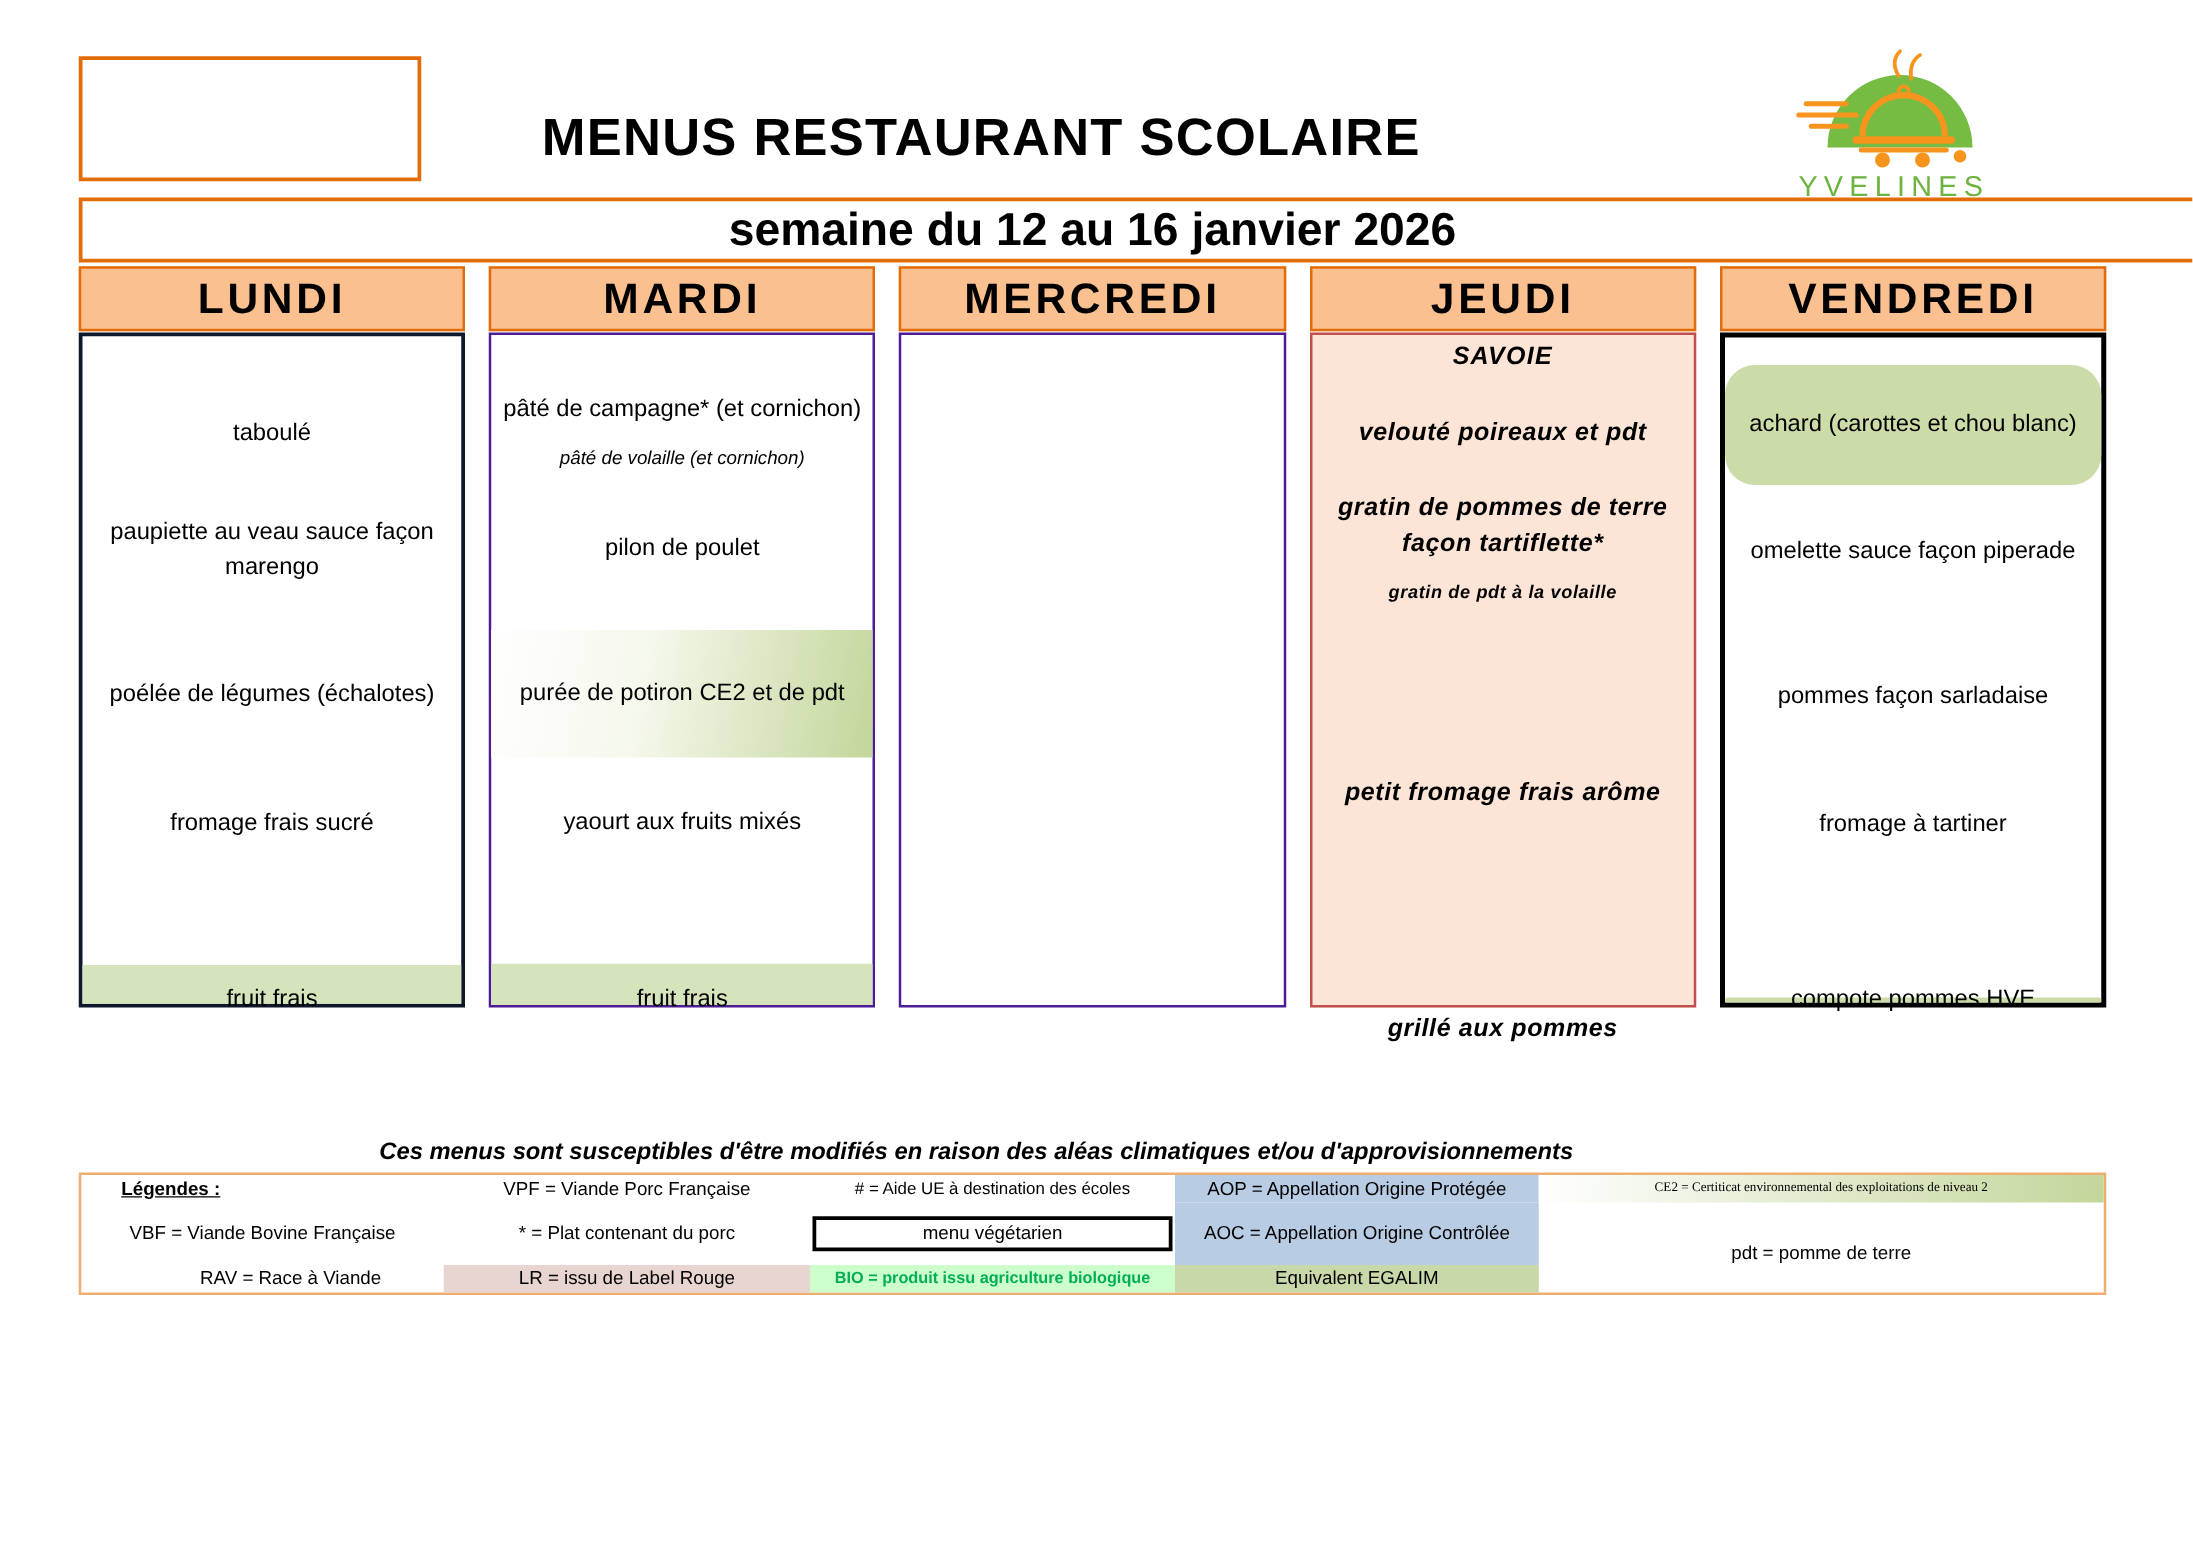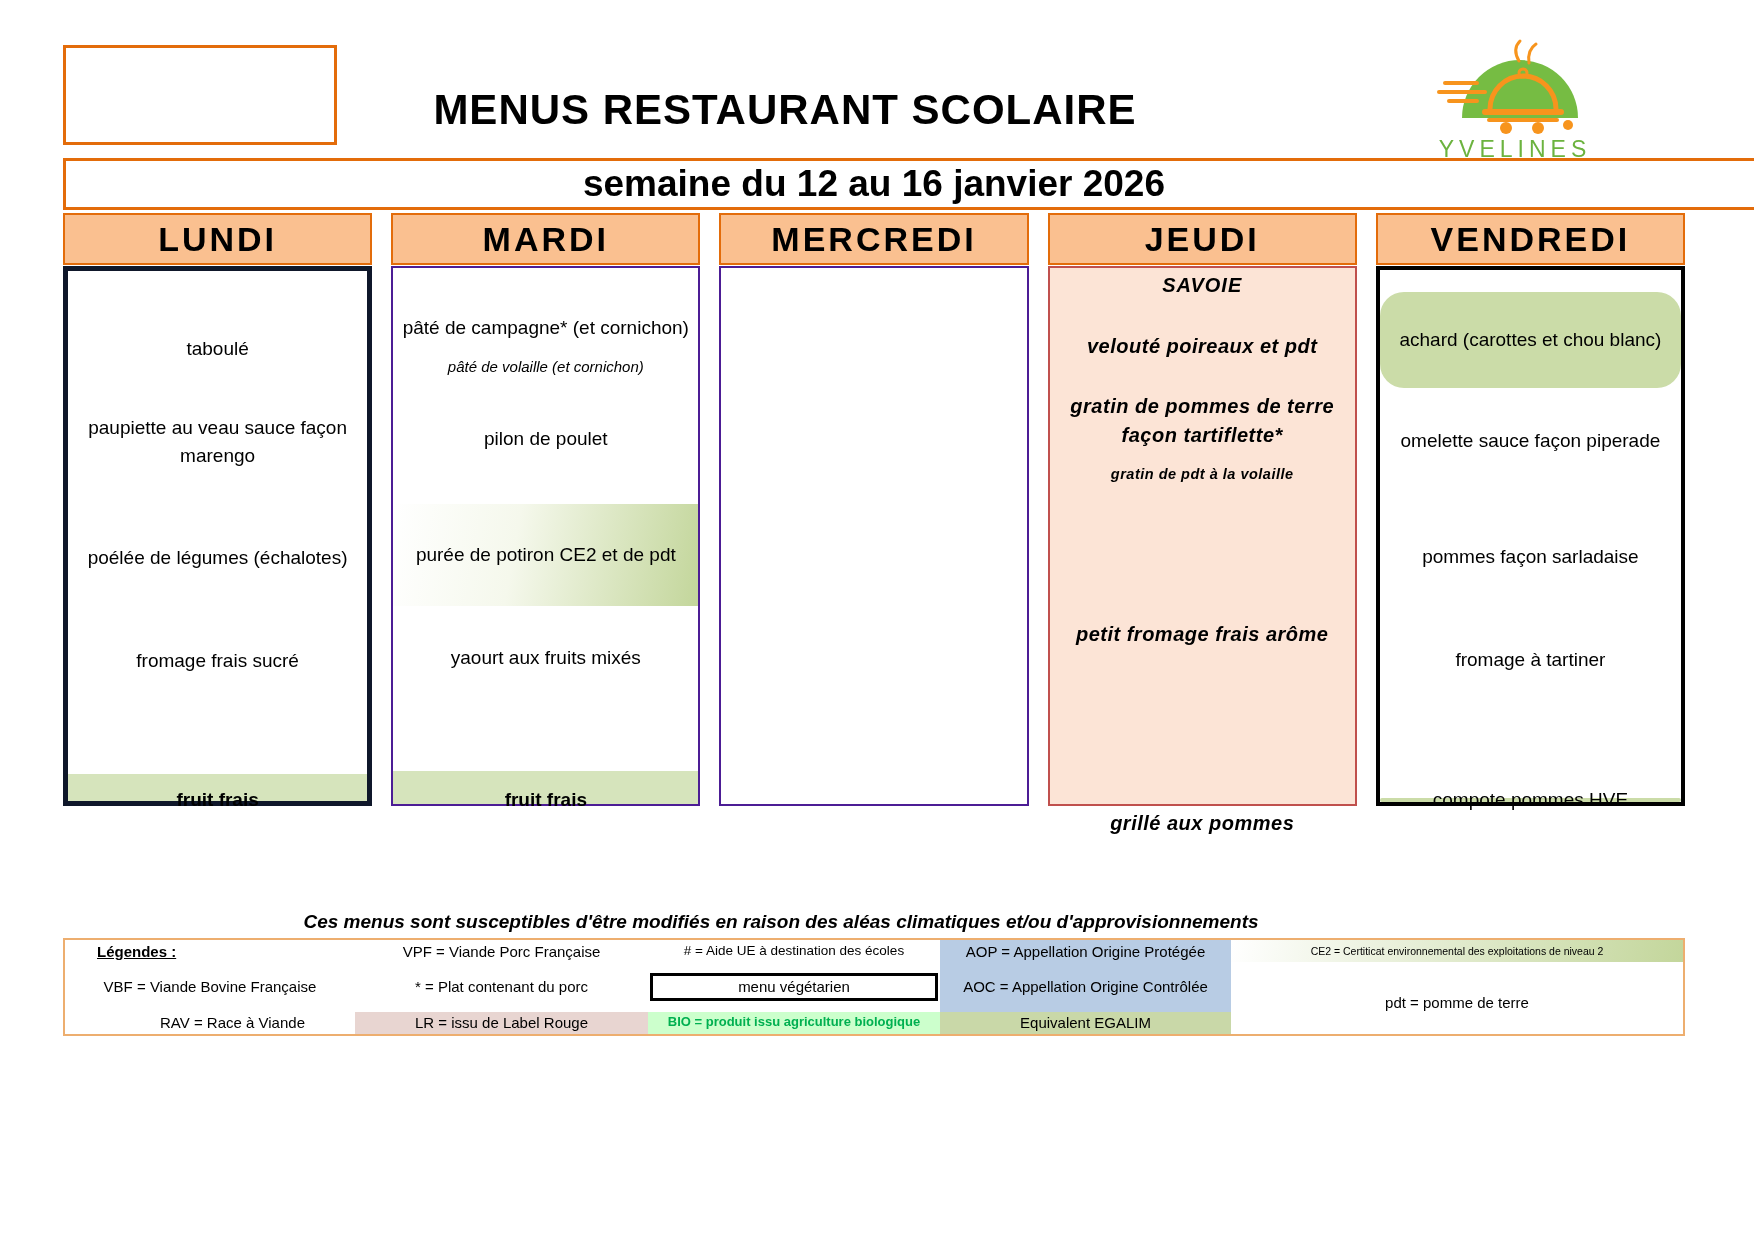--- a/index.html
+++ b/index.html
@@ -20,37 +20,37 @@
                background:#fff;display:flex;align-items:center;justify-content:center;
                font-size:37px;font-weight:bold;padding-right:178px;box-sizing:content-box;}
 
   
   .columns{position:absolute;left:63px;top:213px;width:1622px;height:694px;display:flex;gap:19px;}
   .day-col{flex:1;display:flex;flex-direction:column;min-width:0;}
   .day-header{height:48px;border:2px solid #E36C0A;background:#FAC090;
               display:flex;align-items:center;justify-content:center;
               font-size:34px;font-weight:bold;letter-spacing:3px;}
   .day-body{position:relative;margin-top:1px;height:540px;background:#fff;box-sizing:border-box;}
-  .border-orange{border:5px solid #0f172a;}
+  .border-orange{border:3px solid #0f172a;}
   .border-maroon{border:2px solid #4c1d95;}
   .border-red{border:2px solid #C0504D;}
   .border-black{border:4px solid #000;}
   .bg-peach{background:#FCE4D6;}
 
   .item{position:absolute;left:4px;right:4px;display:flex;flex-direction:column;
         align-items:center;justify-content:center;text-align:center;
         font-size:19px;line-height:1.45;}
   .slot-0{top:18px;height:120px;}
   .slot-1{top:112px;height:118px;}
   .slot-2{top:228px;height:118px;}
   .slot-3{top:342px;height:96px;}
   .slot-4{top:505px;height:110px;}
   .sub{font-size:15px;font-style:italic;margin-top:14px;}
 
-  .item.band{left:0;right:0;top:503px;height:auto;bottom:0;background:#D6E4BC;padding-top:24px;box-sizing:border-box;font-weight:bold;}
+  .item.band{left:0;right:0;top:503px;height:auto;bottom:0;background:#D6E4BC;padding-top:24px;box-sizing:border-box;}
   .item.band2{left:0;right:0;background:#CBDCA8;border-radius:24px;}
   .item.band2.slot-0{top:22px;height:96px;}
   .item.band2.slot-4{top:528px;height:auto;bottom:0;}
   .item.gradient{left:0;right:0;top:236px;height:102px;
                  background:linear-gradient(100deg,#ffffff 0%,#f5f8ec 40%,#C3D69B 100%);}
 
   .region{position:absolute;top:6px;left:0;right:0;text-align:center;
           font-weight:bold;font-style:italic;font-size:20px;letter-spacing:1px;}
   .day-jeudi .item{font-weight:bold;font-style:italic;font-size:20px;letter-spacing:0.5px;}
   .day-jeudi .sub{font-size:14.5px;font-weight:bold;}
@@ -70,21 +70,21 @@
   .lcell.ltitle .txt{text-decoration:underline;}
   .lcell.small{font-size:13.5px;}
   .lcell.pink{background:#E8D5D1;}
   .lcell.blue{background:#B8CCE4;}
   .lcell.sage{background:#C9D8A8;}
   .lcell.bio{background:#CCFFCC;color:#00B050;font-weight:bold;font-size:13px;}
   .lcell.boxed{padding:1px 2px;}
   .lcell.boxed .txt{flex:1;border:3px solid #000;background:#fff;padding:2px 0;}
   .lcell.boxed{display:flex;}
   .lcell.ce2{background:linear-gradient(100deg,#ffffff 0%,#C3D69B 100%);
-             font-size:10.5px;line-height:1.35;padding:0 6px;}
+             font-size:10.5px;line-height:1.35;padding:0 6px;font-family:Liberation Serif, serif;}
 </style>
 </head>
 <body>
 
 <div class="page">
 
   <div class="empty-box"></div>
 
   <h1 class="title">MENUS RESTAURANT SCOLAIRE</h1>
 

